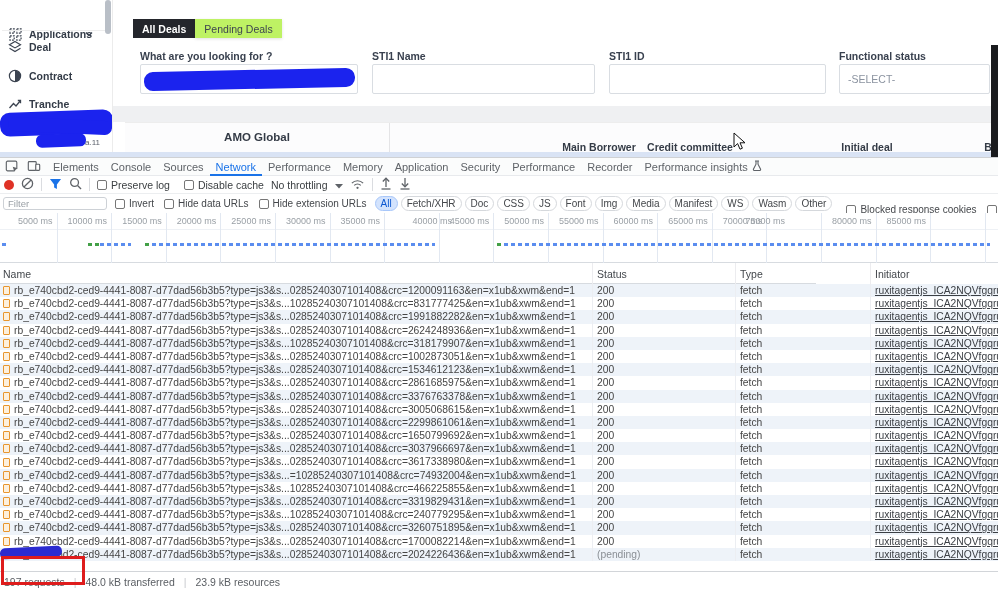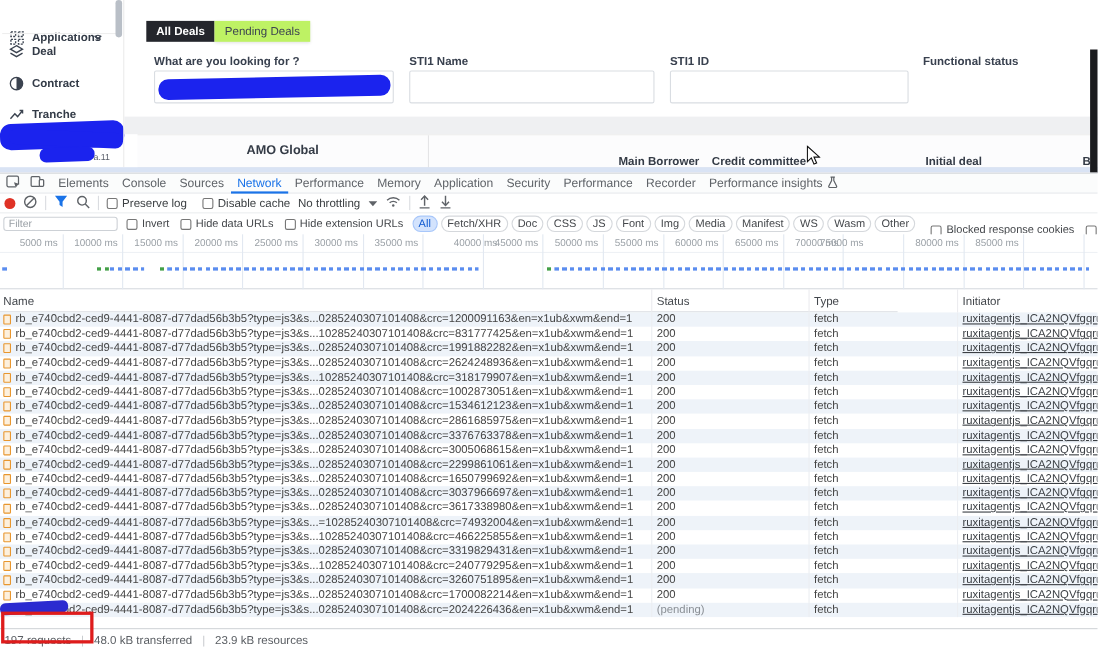--- a/index.html
+++ b/index.html
@@ -163,20 +163,23 @@
     <span class="field-label" style="left:140px;">What are you looking for ?</span>
     <span class="field-label" style="left:372px;">STI1 Name</span>
     <span class="field-label" style="left:609px;">STI1 ID</span>
     <span class="field-label" style="left:839px;">Functional status</span>
 
     <div class="field-box" style="left:140px;width:218px;">
       <div class="scribble" style="left:3px;top:5px;width:211px;height:19px;background:#1b23ee;border-radius:9px;transform:rotate(-1.2deg);"></div>
     </div>
     <div class="field-box" style="left:372px;width:223px;"></div>
     <div class="field-box" style="left:609px;width:217px;"></div>
+    <div class="field-box" style="left:839px;width:151px;">
+      <span>-SELECT-</span>
+    </div>
 
     <div class="gray-band"></div>
 
     <div class="grid-band">
       <div class="amo">AMO Global</div>
       <div class="vdiv"></div>
       <span class="col-h" style="left:474px;">Main Borrower</span>
       <span class="col-h" style="left:565px;">Credit committee</span>
       <span class="col-h" style="left:742px;">Initial deal</span>
       <span class="col-h" style="left:863px;">B</span>

